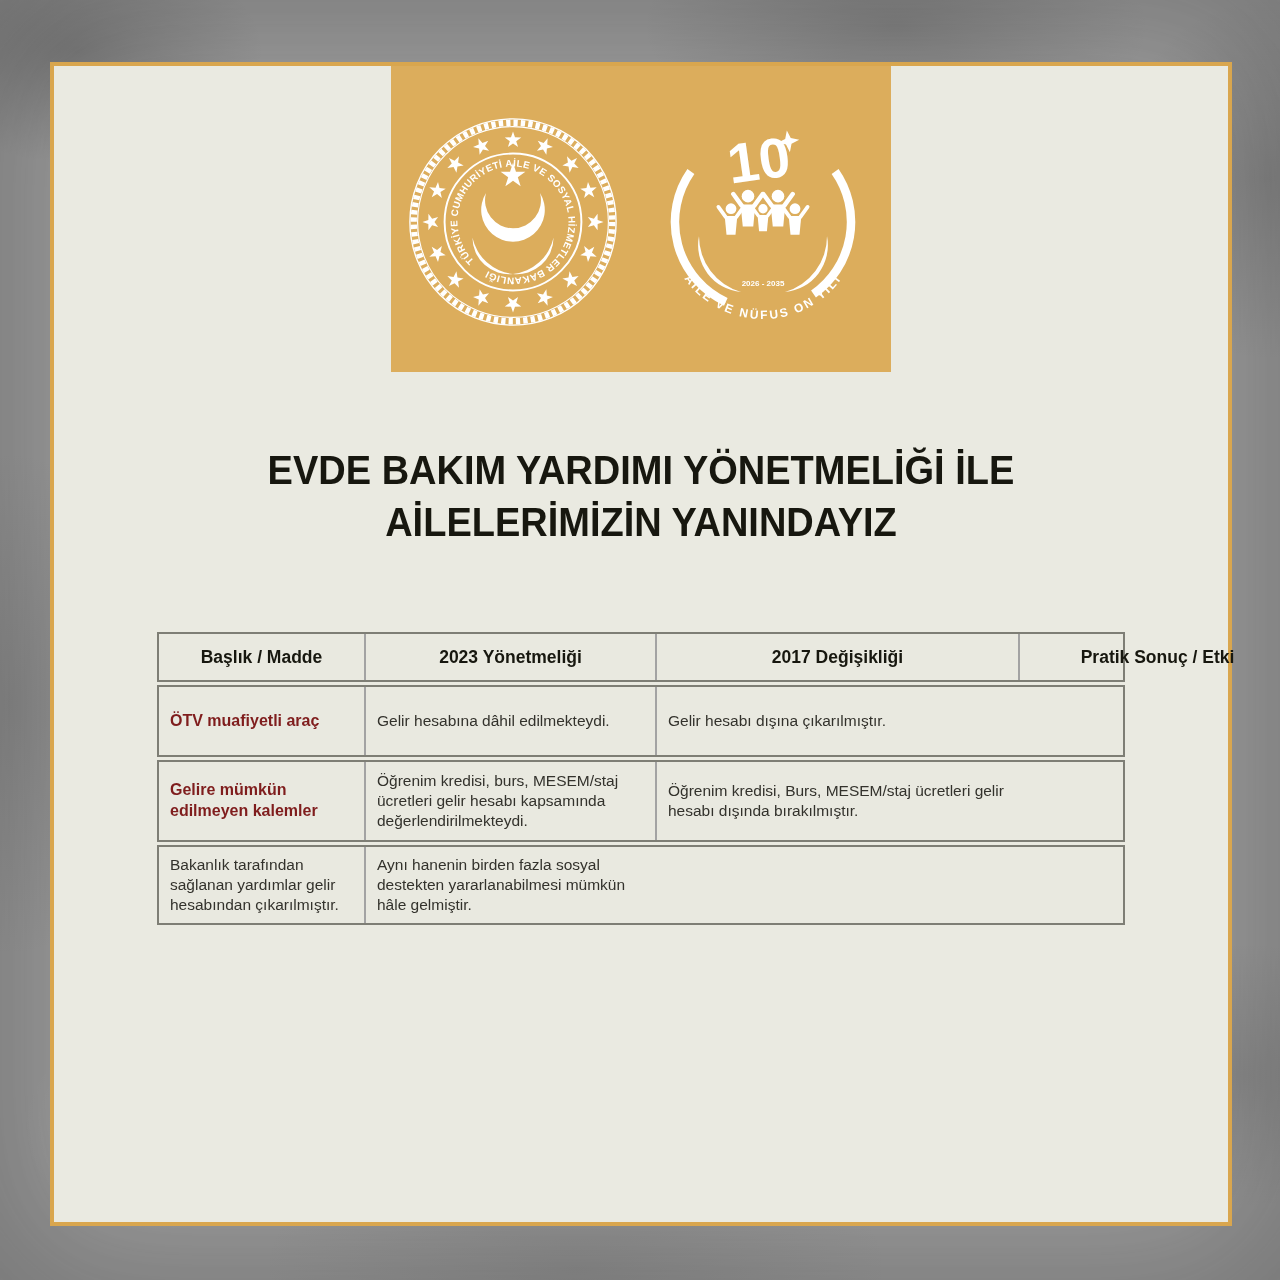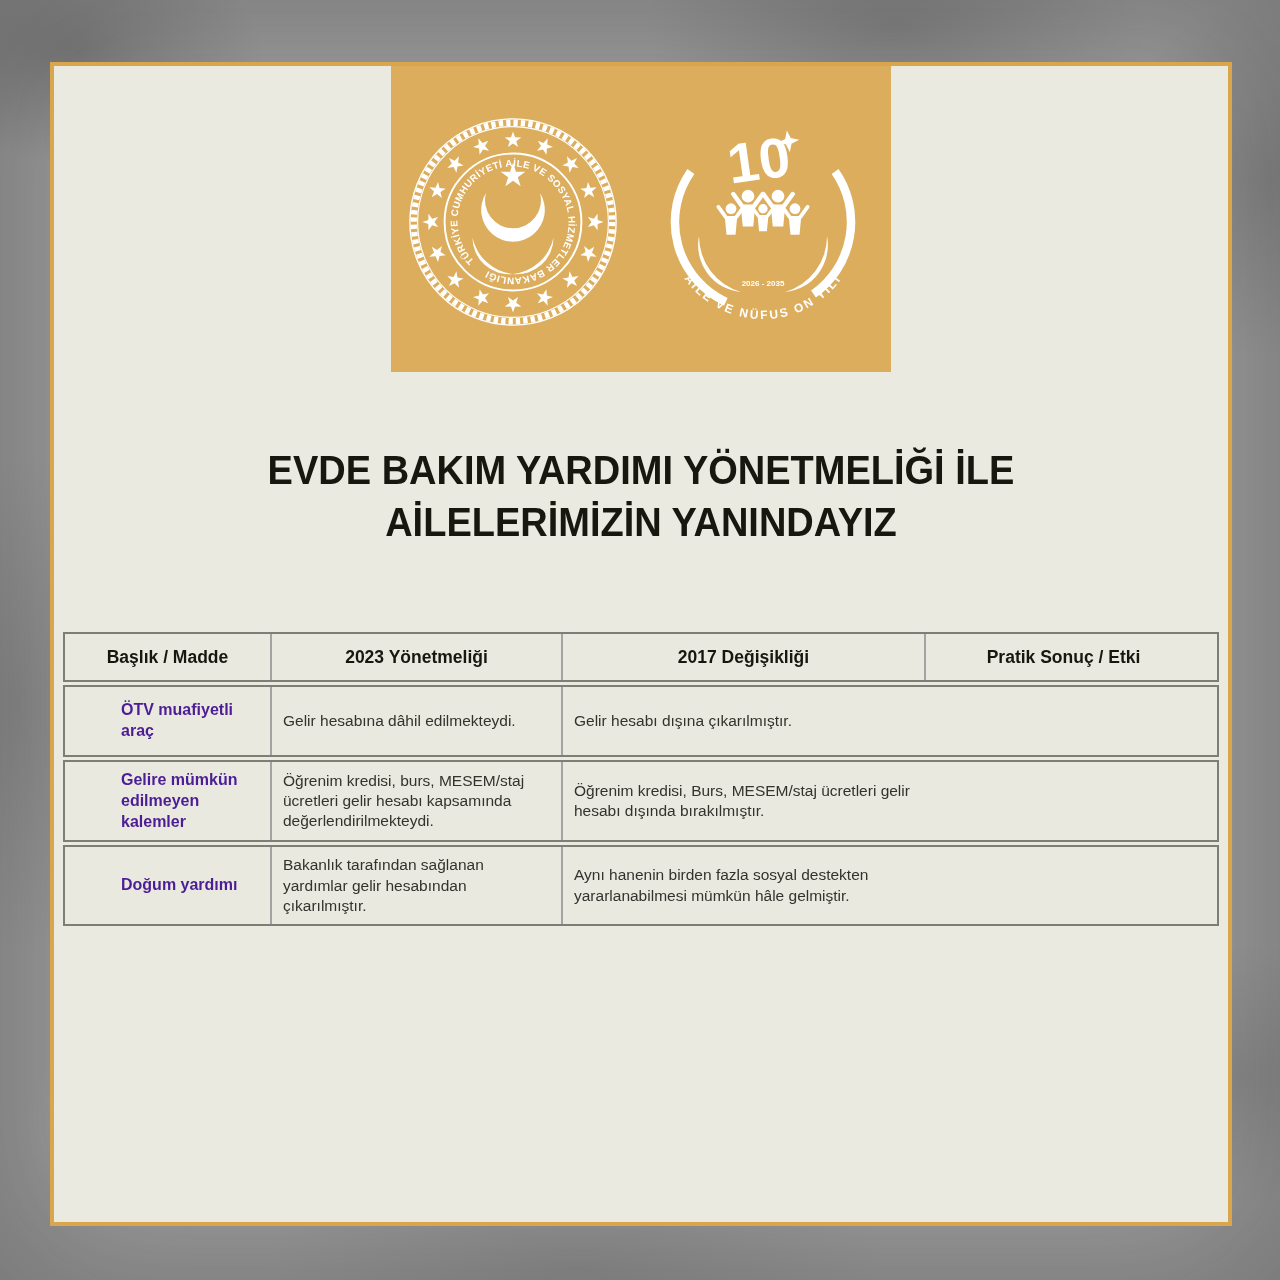--- a/index.html
+++ b/index.html
@@ -30,37 +30,37 @@
     display:flex;justify-content:center;align-items:center;gap:32px;padding-top:6px;box-sizing:border-box;
   }
   .banner svg{display:block;}
   .logo-white{fill:#ffffff;}
   .title{
     margin-top:72px;text-align:center;color:#17170f;
     font-weight:700;font-size:40px;line-height:1.3;letter-spacing:0px;
     transform:scaleX(.95);
   }
   .title span{display:block;}
-  .cmp-table{width:1156px;margin:84px auto 0 auto;}
+  .cmp-table{width:968px;margin:84px auto 0 auto;}
   .trow{
     display:grid;grid-template-columns:205px 291px 363px 277px;
     border:2px solid #7e7e75;margin-bottom:3px;background:#E9E9E0;
   }
   .trow:last-child{margin-bottom:0;}
   .cell{
     box-sizing:border-box;display:flex;align-items:center;
     padding:8px 11px;font-size:15.5px;line-height:1.3;color:#33322c;
     border-left:2px solid #a3a3a3;
   }
   .cell:first-child{border-left:none;}
   .thead .cell{
     justify-content:center;font-weight:700;font-size:17.5px;color:#17170f;
     min-height:46px;padding:6px 8px;
   }
-  .rowhead{font-weight:700;font-size:16px;color:#4c1d95;margin-left:45px;}
+  .rowhead{font-weight:700;font-size:16px;color:#7f1d1d;}
   .r1 .cell{min-height:68px;}
   .r2 .cell{min-height:78px;}
   .r3 .cell{min-height:64px;}
 </style>
 </head>
 <body>
 
 <div class="vignette"></div>
 
 <div class="panel">
@@ -179,19 +179,18 @@
       <div class="cell">Gelir hesabı dışına çıkarılmıştır.</div>
     </div>
 
     <div class="trow r2">
       <div class="cell rowhead">Gelire mümkün edilmeyen kalemler</div>
       <div class="cell">Öğrenim kredisi, burs, MESEM/staj ücretleri gelir hesabı kapsamında değerlendirilmekteydi.</div>
       <div class="cell">Öğrenim kredisi, Burs, MESEM/staj ücretleri gelir hesabı dışında bırakılmıştır.</div>
     </div>
 
     <div class="trow r3">
-      <div class="cell rowhead">Doğum yardımı</div>
       <div class="cell">Bakanlık tarafından sağlanan yardımlar gelir hesabından çıkarılmıştır.</div>
       <div class="cell">Aynı hanenin birden fazla sosyal destekten yararlanabilmesi mümkün hâle gelmiştir.</div>
     </div>
 
   </div>
 </div>
 
 </body></html>

